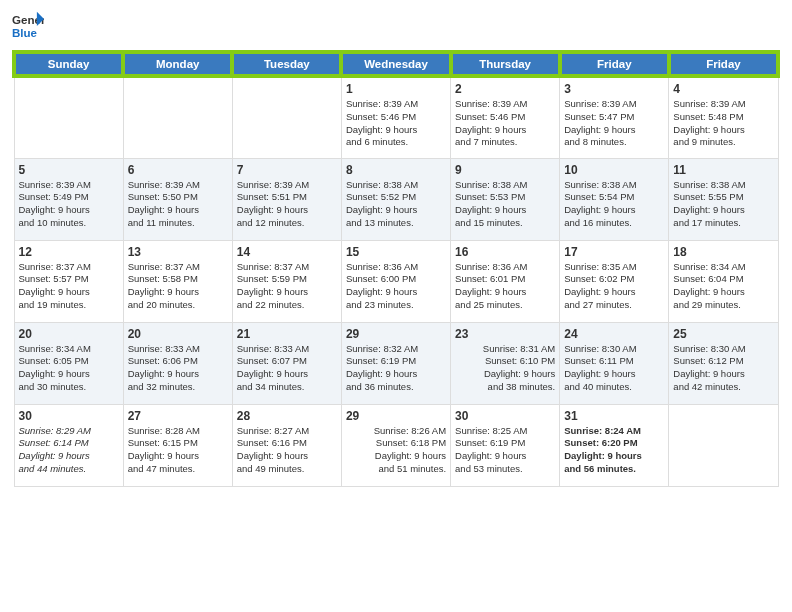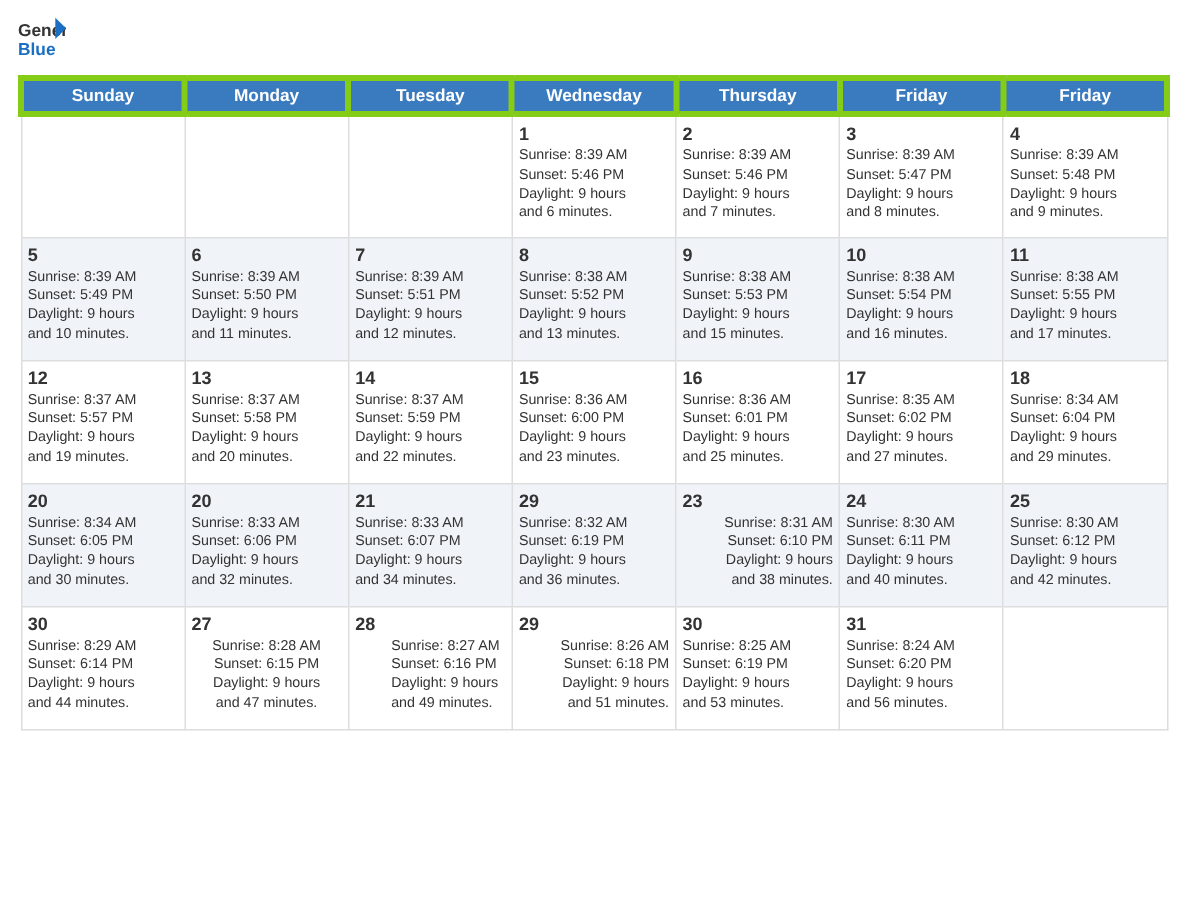--- a/index.html
+++ b/index.html
@@ -297,56 +297,56 @@
             <span class="day-num">25</span>
             <div class="cell-text" style="white-space: pre-line;">Sunrise: 8:30 AM
 Sunset: 6:12 PM
 Daylight: 9 hours
 and 42 minutes.</div>
           </td>
         </tr>
         <tr>
           <td>
             <span class="day-num">30</span>
-            <div class="cell-text" style="white-space: pre-line;">Sunrise: 8:29 AM
+            <div class="cell-text" style="white-space: pre-line; font-style: italic;">Sunrise: 8:29 AM
 Sunset: 6:14 PM
 Daylight: 9 hours
 and 44 minutes.</div>
           </td>
           <td>
             <span class="day-num">27</span>
-            <div class="cell-text" style="white-space: pre-line; text-align: center;">Sunrise: 8:28 AM
+            <div class="cell-text" style="white-space: pre-line;">Sunrise: 8:28 AM
 Sunset: 6:15 PM
 Daylight: 9 hours
 and 47 minutes.</div>
           </td>
           <td>
             <span class="day-num">28</span>
-            <div class="cell-text" style="white-space: pre-line; margin-left: 24px;">Sunrise: 8:27 AM
+            <div class="cell-text" style="white-space: pre-line;">Sunrise: 8:27 AM
 Sunset: 6:16 PM
 Daylight: 9 hours
 and 49 minutes.</div>
           </td>
           <td>
             <span class="day-num">29</span>
             <div class="cell-text" style="white-space: pre-line; text-align: right;">Sunrise: 8:26 AM
 Sunset: 6:18 PM
 Daylight: 9 hours
 and 51 minutes.</div>
           </td>
           <td>
             <span class="day-num">30</span>
             <div class="cell-text" style="white-space: pre-line;">Sunrise: 8:25 AM
 Sunset: 6:19 PM
 Daylight: 9 hours
 and 53 minutes.</div>
           </td>
           <td>
             <span class="day-num">31</span>
-            <div class="cell-text" style="white-space: pre-line;">Sunrise: 8:24 AM
+            <div class="cell-text" style="white-space: pre-line; font-weight: bold;">Sunrise: 8:24 AM
 Sunset: 6:20 PM
 Daylight: 9 hours
 and 56 minutes.</div>
           </td>
           <td></td>
         </tr>
       </tbody>
   </table>
 </div>
 

